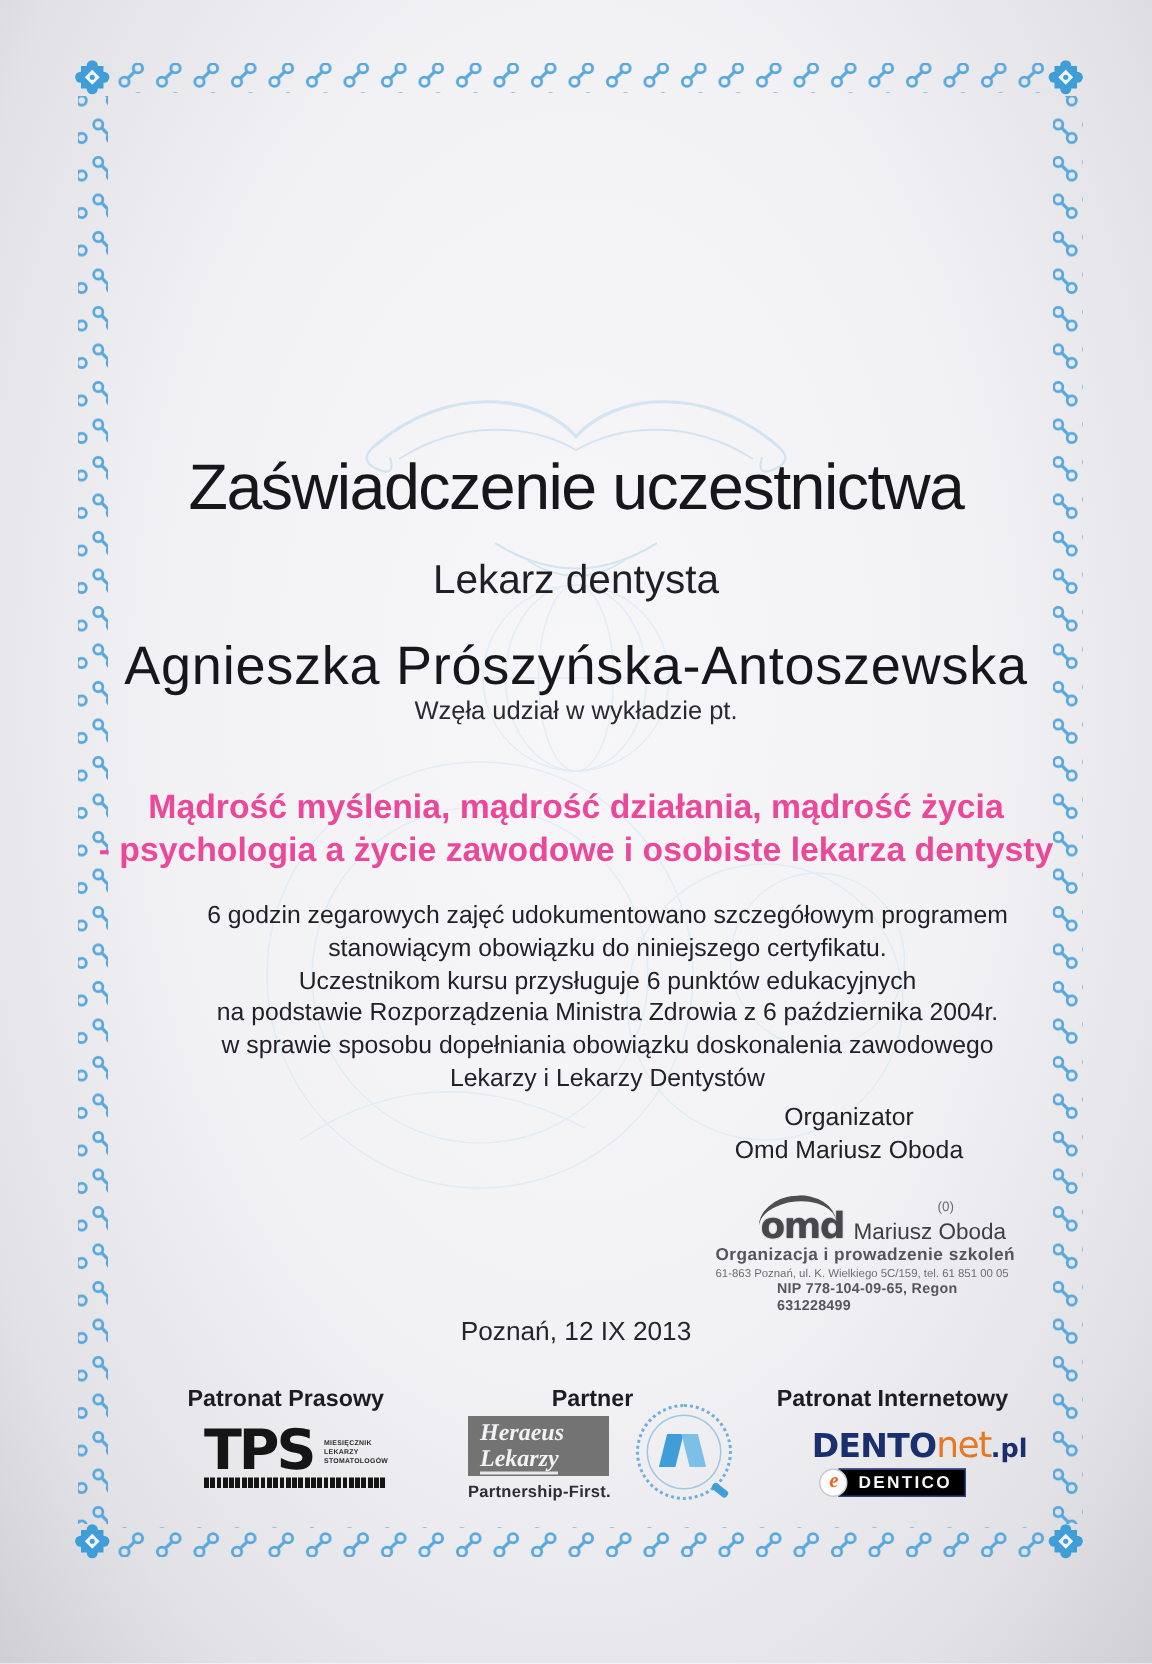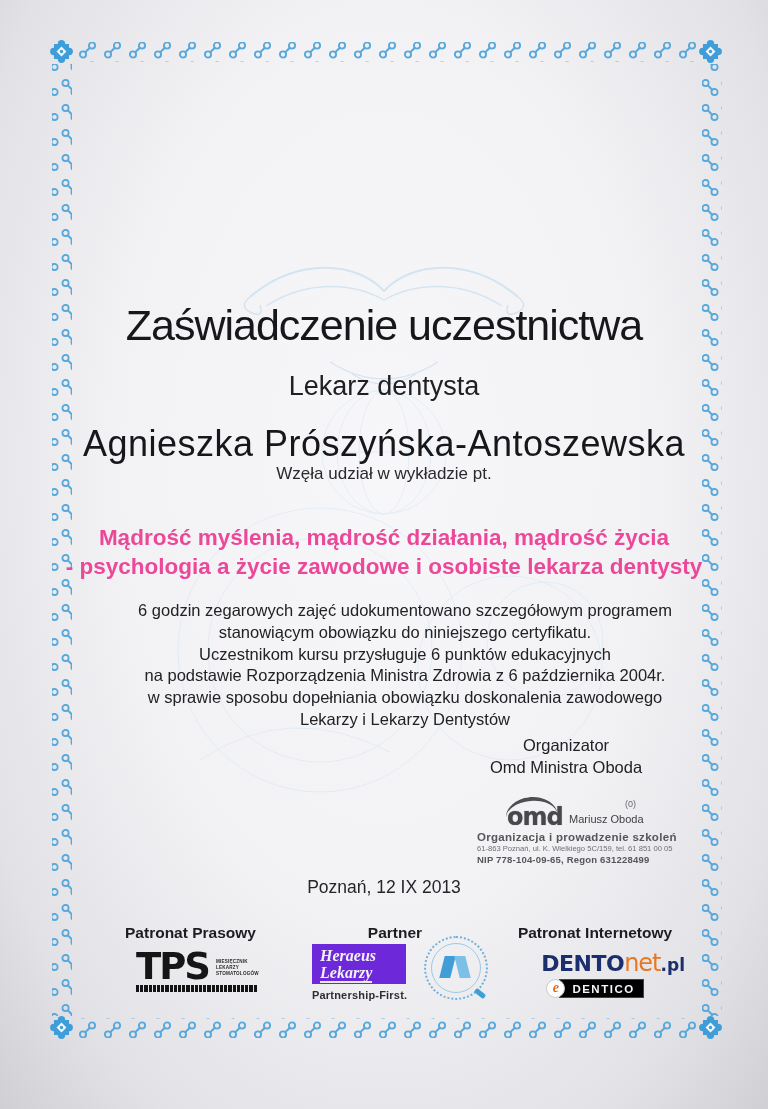--- a/index.html
+++ b/index.html
@@ -40,41 +40,41 @@
   .bodytext{top:600px;font-size:16.5px;line-height:21.8px;color:#222226;padding-left:21px;}
 
   .organizer{position:absolute;top:734px;left:446px;width:240px;text-align:center;font-size:16.5px;line-height:22px;color:#222226;}
 
   
   .stamp{position:absolute;top:797px;left:477px;width:200px;color:#4c4c50;}
   .stamp-mark{position:absolute;top:2px;left:148px;font-size:9px;color:#6a6a6e;}
   .stamp-logo-row{position:relative;height:32px;}
   .stamp-arc{position:absolute;left:28px;top:0px;width:52px;height:22px;border-radius:50% 50% 48% 48%/90% 90% 10% 10%;border-top:4px solid #4e4e52;box-sizing:border-box;transform:rotate(-5deg);}
   .stamp-omd{position:absolute;left:30px;top:6px;font-size:24px;font-weight:bold;color:#48484c;letter-spacing:-1px;font-family:"DejaVu Sans",sans-serif;text-shadow:0 0 1px #8a8a8e;}
-  .stamp-name{position:absolute;left:92px;top:16px;font-size:11px;color:#3f3f43;}
+  .stamp-name{position:absolute;left:92px;top:16px;font-size:15px;color:#3f3f43;}
   .stamp-line1{font-size:11.5px;font-weight:bold;color:#55555a;letter-spacing:0.3px;margin-top:2px;}
   .stamp-line2{font-size:7.6px;color:#6e6e72;margin-top:1px;}
-  .stamp-line3{font-size:9.5px;font-weight:bold;color:#55555a;margin-top:1px;letter-spacing:0.2px;}
+  .stamp-line3{font-size:9.5px;font-weight:bold;color:#55555a;margin-top:1px;letter-spacing:0.2px;margin-left:41px;}
 
   .dateline{top:877px;font-size:17.5px;color:#26262a;}
 
   
   .footer-header{position:absolute;top:924px;font-size:15.5px;font-weight:bold;color:#1d1d21;}
   .fh-press{left:108px;width:165px;text-align:center;}
   .fh-partner{left:330px;width:130px;text-align:center;}
   .fh-internet{left:505px;width:180px;text-align:center;}
 
   .tps{position:absolute;top:950px;left:136px;width:130px;}
   .tps-row{display:flex;align-items:flex-start;}
   .tps-word{font-size:37px;font-weight:900;letter-spacing:-2px;color:#151515;line-height:0.9;font-family:"DejaVu Sans",sans-serif;}
   .tps-side{font-size:4.6px;line-height:6px;color:#2a2a2a;font-weight:bold;margin-left:7px;margin-top:9px;letter-spacing:0.2px;}
   .tps-bar{margin-top:2px;height:7px;width:122px;background:repeating-linear-gradient(90deg,#141414 0 3.2px,#e8e8e8 3.2px 4.2px);}
 
   .heraeus{position:absolute;top:944px;left:312px;width:100px;}
-  .heraeus-box{background:#6d28d9;color:#f2f2f4;width:94px;height:40px;padding:3px 0 0 8px;box-sizing:border-box;
+  .heraeus-box{background:#737373;color:#f2f2f4;width:94px;height:40px;padding:3px 0 0 8px;box-sizing:border-box;
     font-family:"Liberation Serif",serif;font-weight:bold;font-style:italic;font-size:16px;line-height:17px;}
   .heraeus-underline{display:inline-block;border-bottom:2px solid #e8e8ea;}
   .heraeus-tag{font-size:11px;font-weight:bold;color:#2e2e32;margin-top:5px;letter-spacing:0.2px;}
 
   .badge{position:absolute;top:936px;left:424px;width:64px;height:64px;}
   .badge-outer{position:absolute;inset:0;border-radius:50%;border:2.5px dotted #6fb0da;}
   .badge-inner{position:absolute;inset:7px;border-radius:50%;border:1.5px solid #9cc8e6;}
   .badge-m1{position:absolute;left:18px;top:20px;width:11px;height:22px;background:#3f9ed8;transform:skewX(-14deg);}
   .badge-m2{position:absolute;left:33px;top:20px;width:11px;height:22px;background:#7cc0e8;transform:skewX(14deg);}
   .badge-tail{position:absolute;right:2px;bottom:4px;width:12px;height:5px;background:#3f9ed8;transform:rotate(38deg);border-radius:2px;}
@@ -165,21 +165,21 @@
     <div>6 godzin zegarowych zajęć udokumentowano szczegółowym programem</div>
     <div>stanowiącym obowiązku do niniejszego certyfikatu.</div>
     <div>Uczestnikom kursu przysługuje 6 punktów edukacyjnych</div>
     <div>na podstawie Rozporządzenia Ministra Zdrowia z 6 października 2004r.</div>
     <div>w sprawie sposobu dopełniania obowiązku doskonalenia zawodowego</div>
     <div>Lekarzy i Lekarzy Dentystów</div>
   </div>
 
   <div class="organizer">
     <div>Organizator</div>
-    <div>Omd Ministra Oboda</div>
+    <div>Omd Mariusz Oboda</div>
   </div>
 
   <div class="stamp">
     <div class="stamp-mark">(0)</div>
     <div class="stamp-logo-row">
       <div class="stamp-arc"></div>
       <div class="stamp-omd">omd</div>
       <div class="stamp-name">Mariusz Oboda</div>
     </div>
     <div class="stamp-line1">Organizacja i prowadzenie szkoleń</div>

